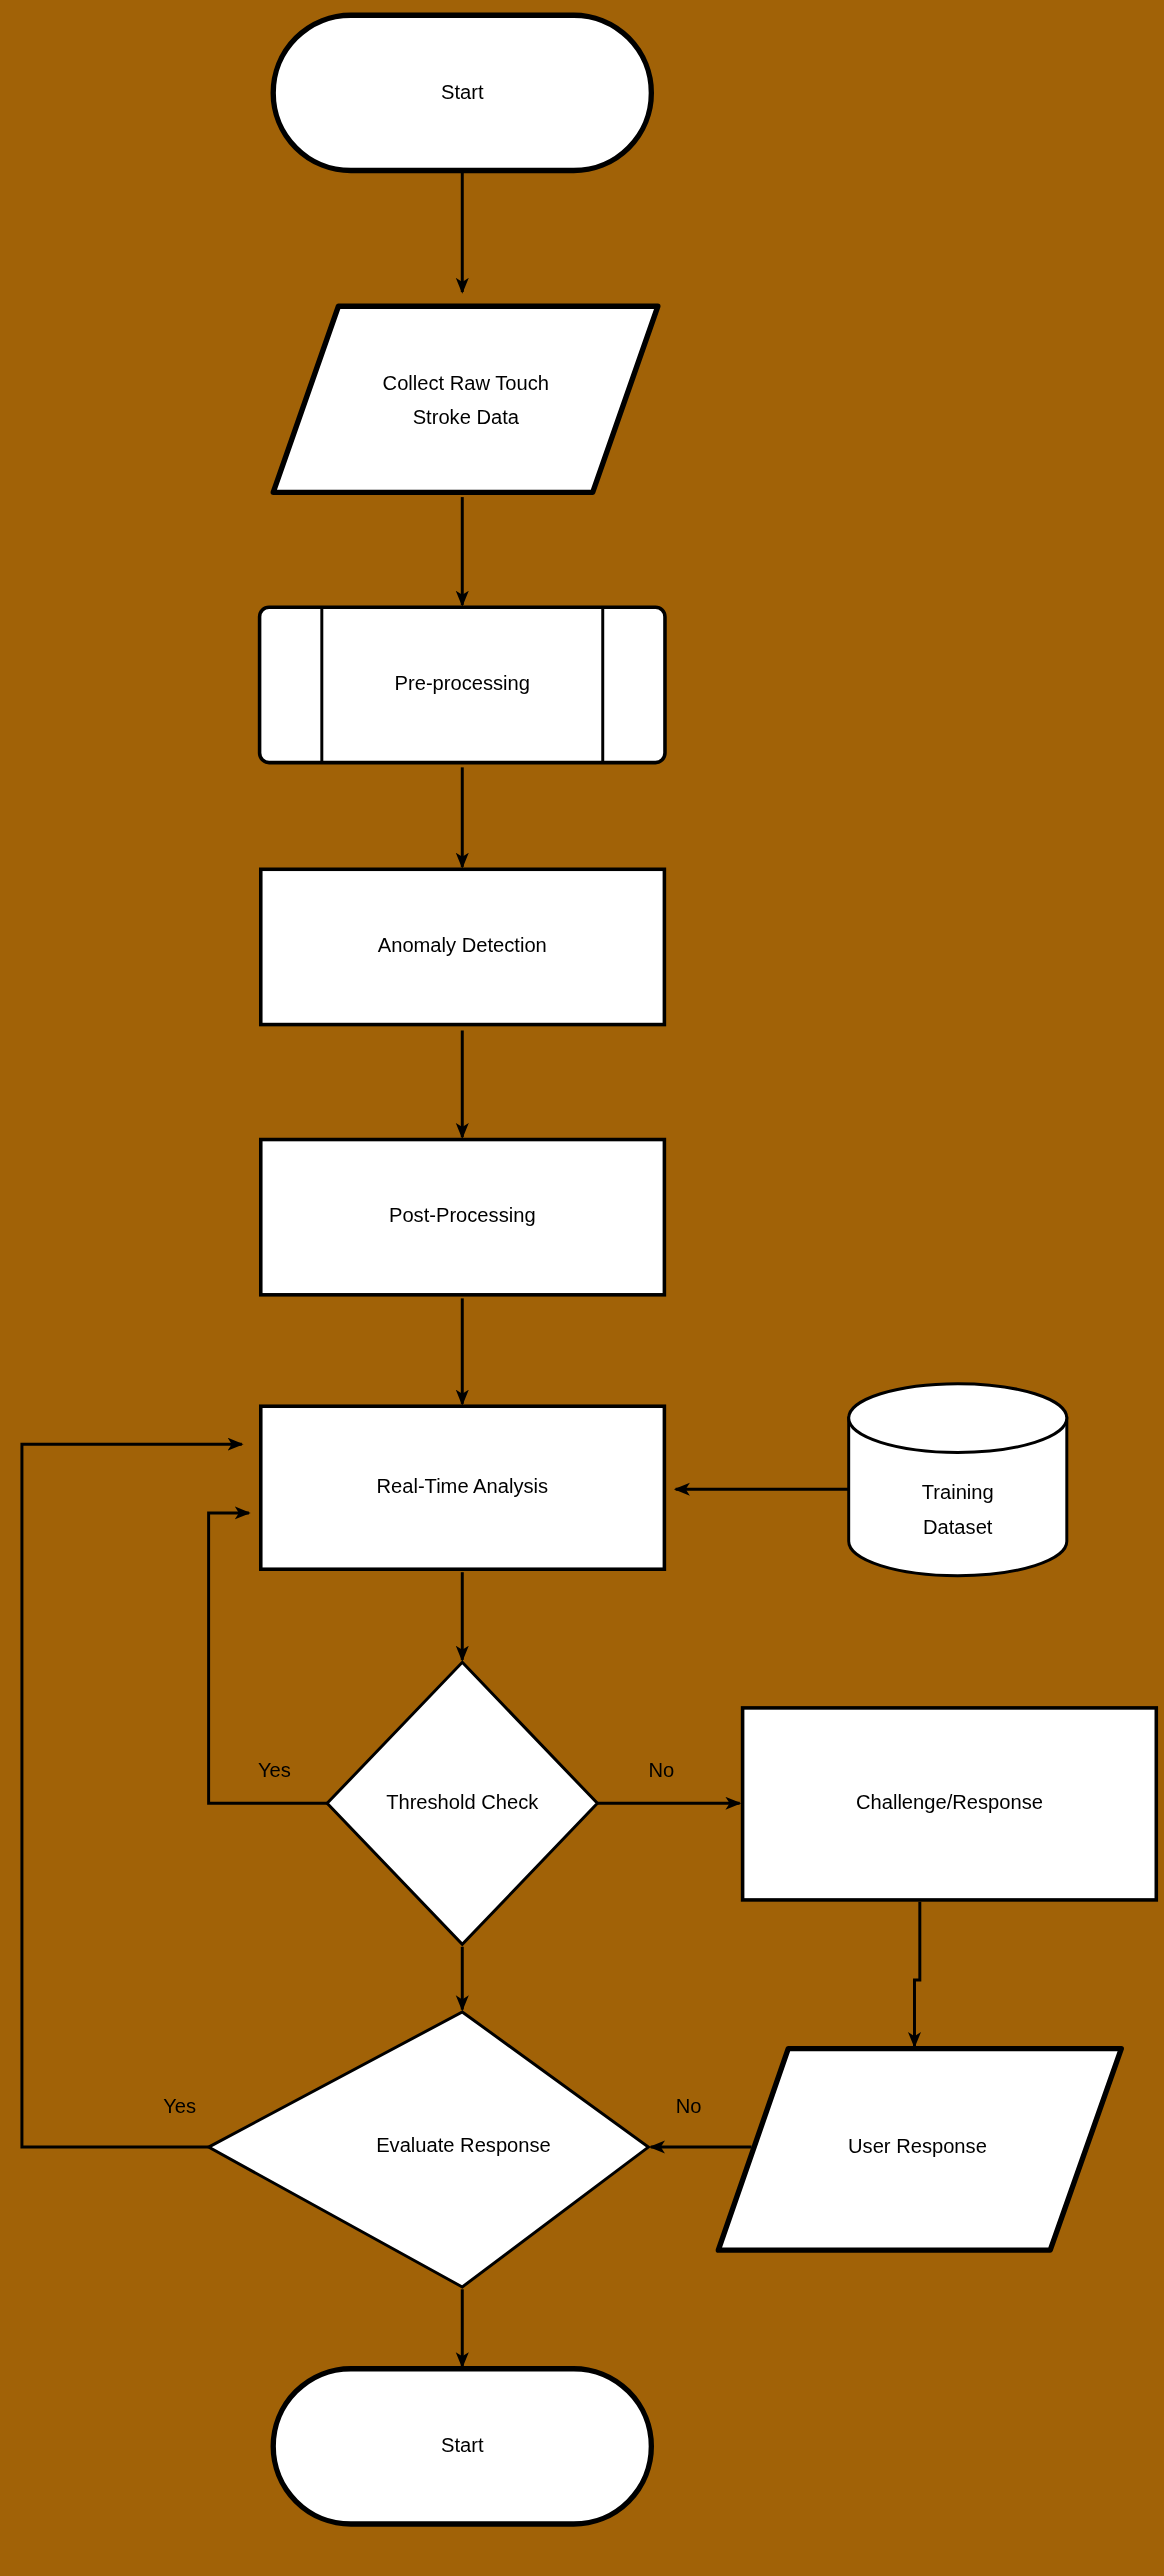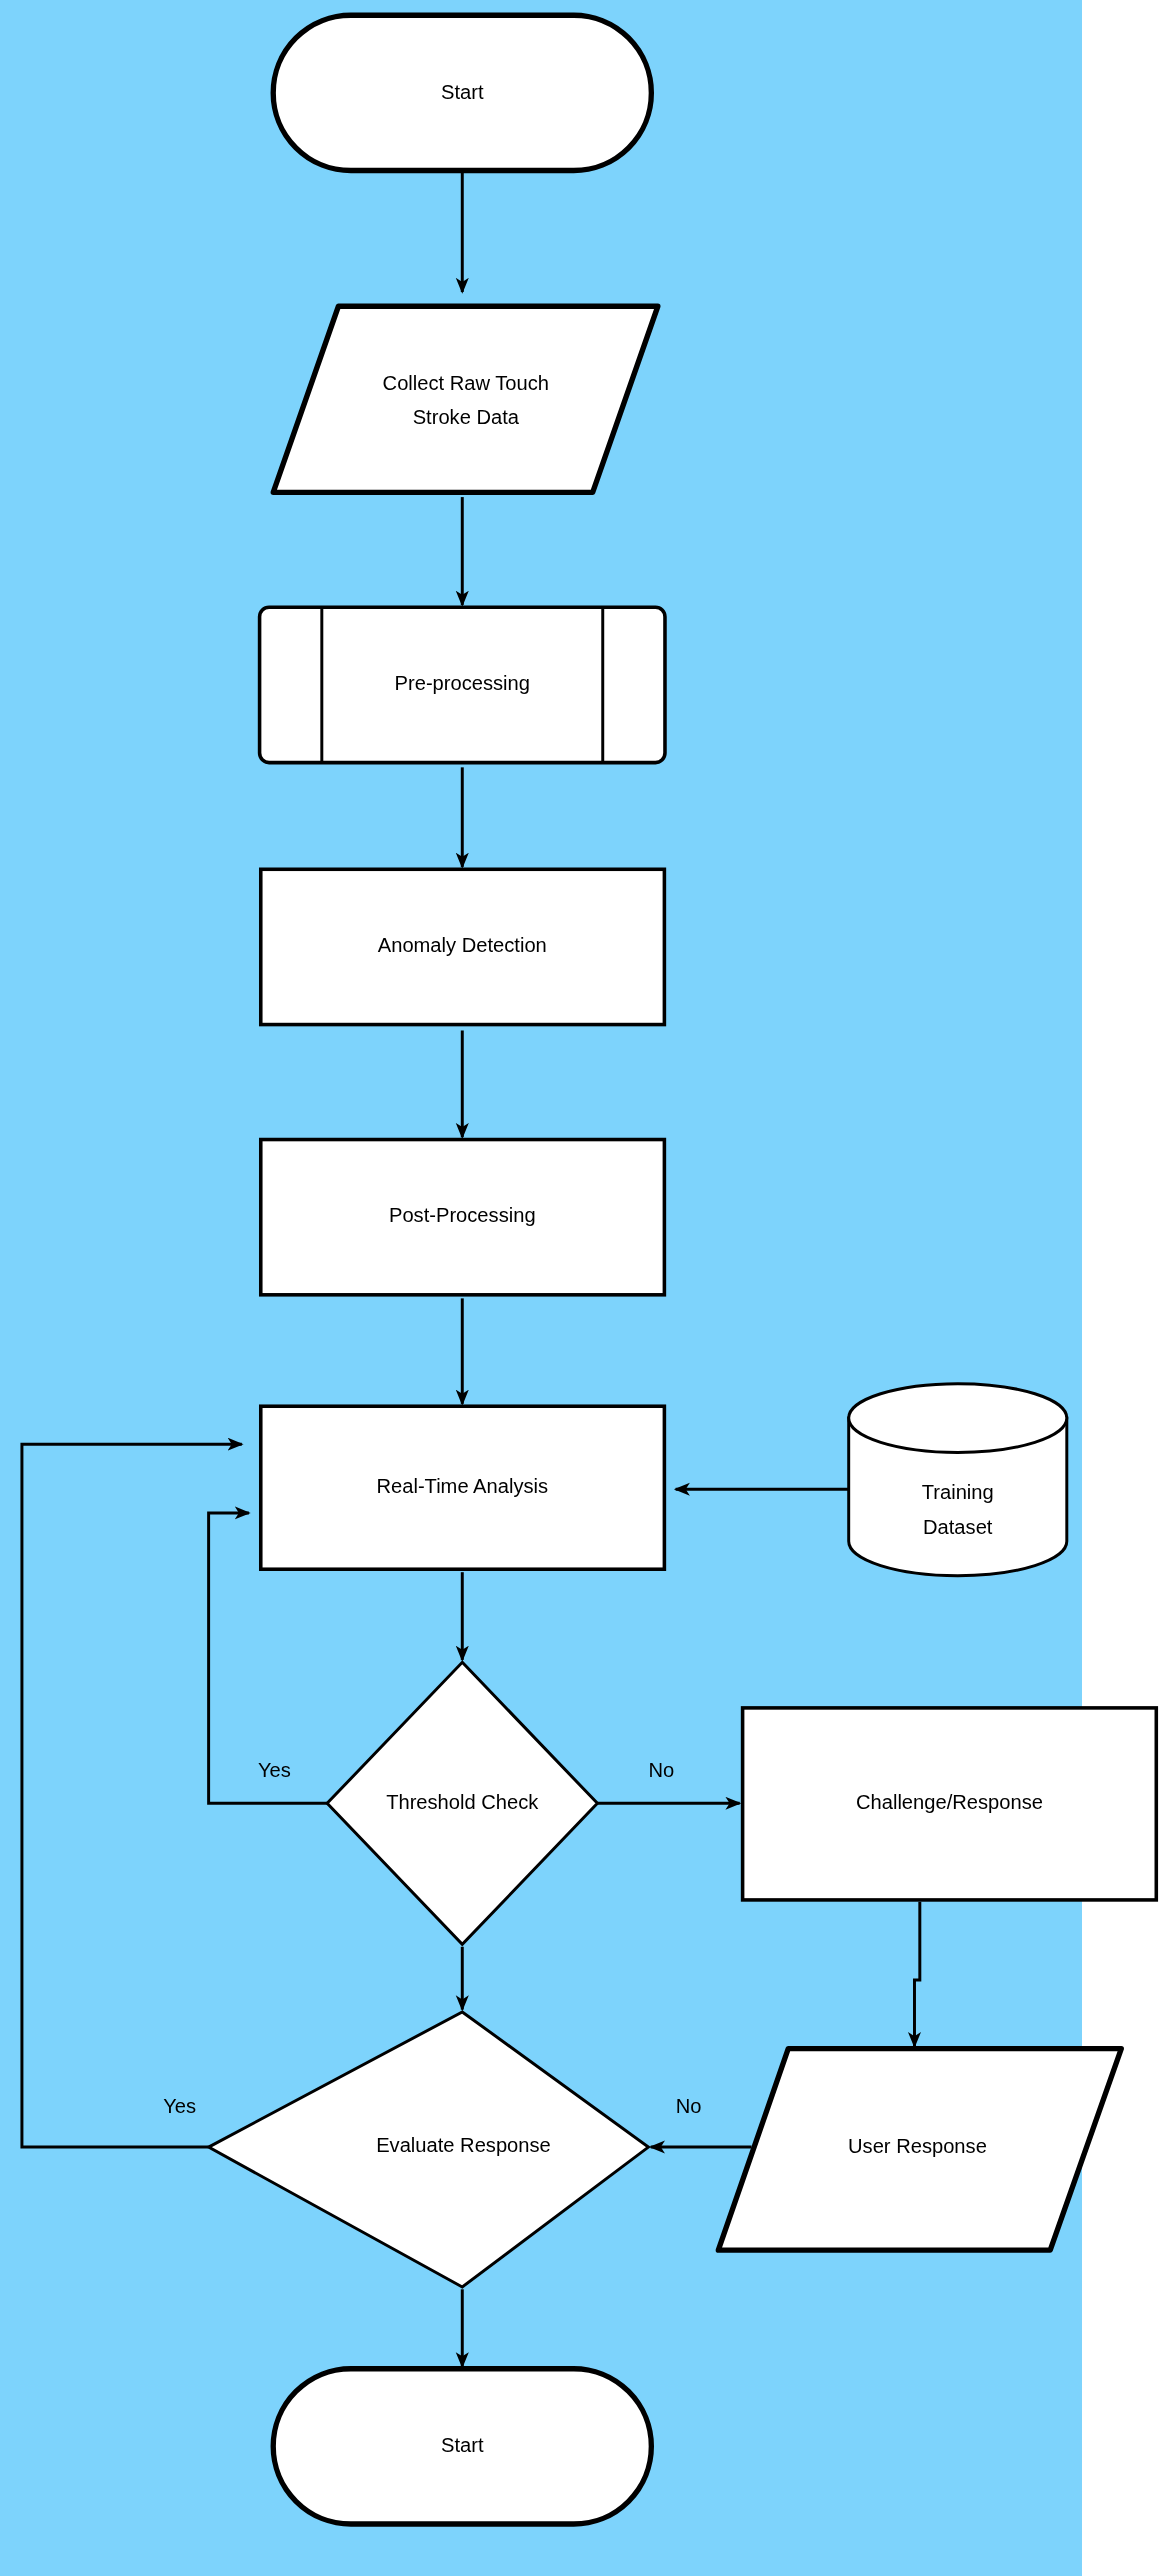--- a/index.html
+++ b/index.html
@@ -1,17 +1,17 @@
 <!DOCTYPE html>
 <html style="font-size:9.5px"><head>
 <meta charset="utf-8">
 <style>
   html,body{margin:0;padding:0;background:#ffffff;}
   body{font-family:"Liberation Sans",sans-serif;}
-  #flow-root{position:relative;width:1082px;height:2576px;background:#7dd3fc;}
+  #flow-root{position:relative;width:1164px;height:2576px;background:#a16207;}
   svg{display:block;}
   .node-text{font-family:"Liberation Sans",sans-serif;font-size:34px;fill:#000000;text-anchor:middle;dominant-baseline:middle;}
   .edge-label{font-family:"Liberation Sans",sans-serif;font-size:34px;fill:#000000;text-anchor:middle;dominant-baseline:middle;}
   .shape-thick{fill:#ffffff;stroke:#000000;stroke-width:9;stroke-linejoin:round;}
   .shape-med{fill:#ffffff;stroke:#000000;stroke-width:6;stroke-linejoin:miter;}
   .shape-thin{fill:#ffffff;stroke:#000000;stroke-width:5;stroke-linejoin:miter;}
   .divider{stroke:#000000;stroke-width:5;fill:none;}
   .conn{stroke:#000000;stroke-width:5;fill:none;}
   .arrowfill{fill:#000000;}
 </style>

